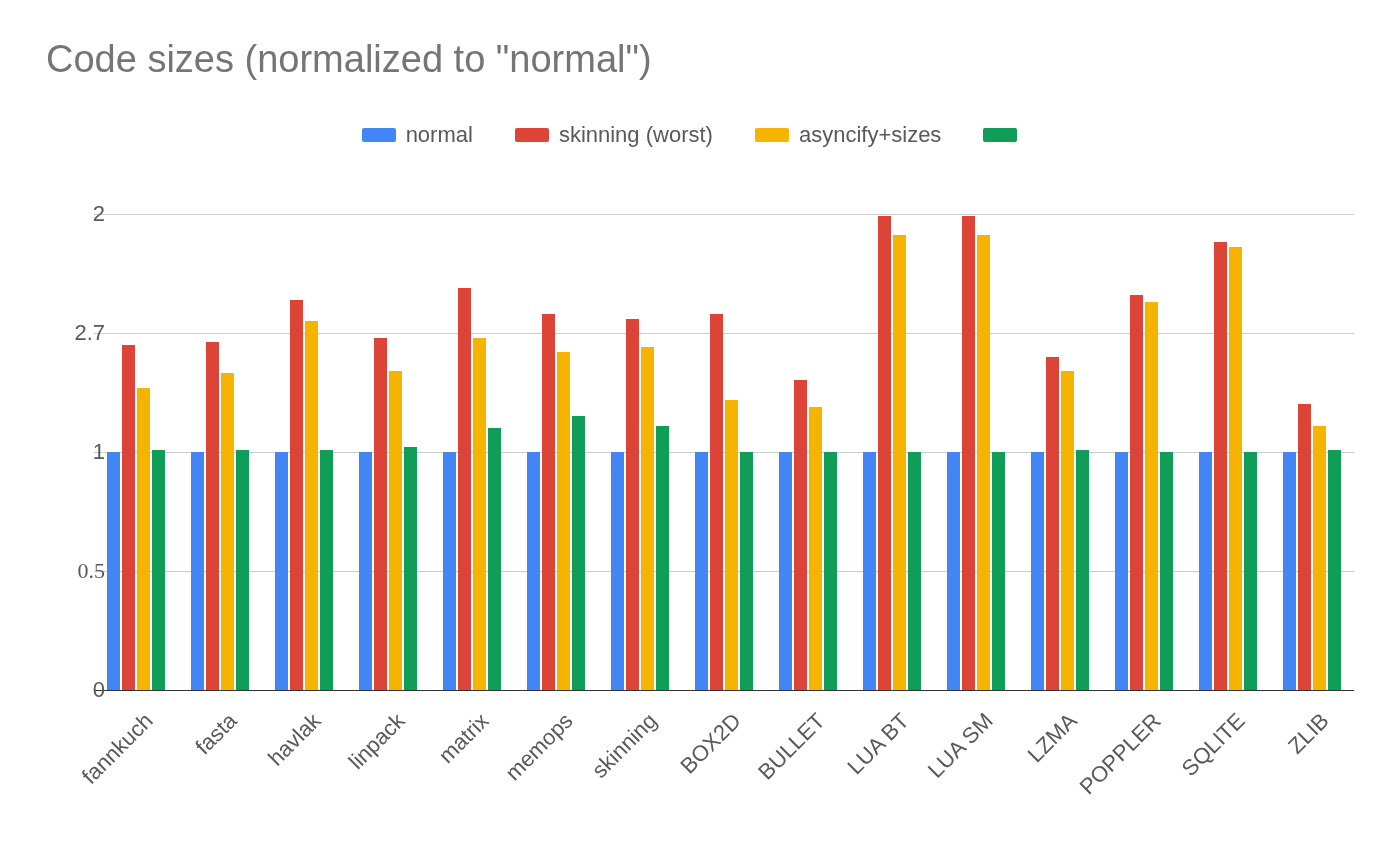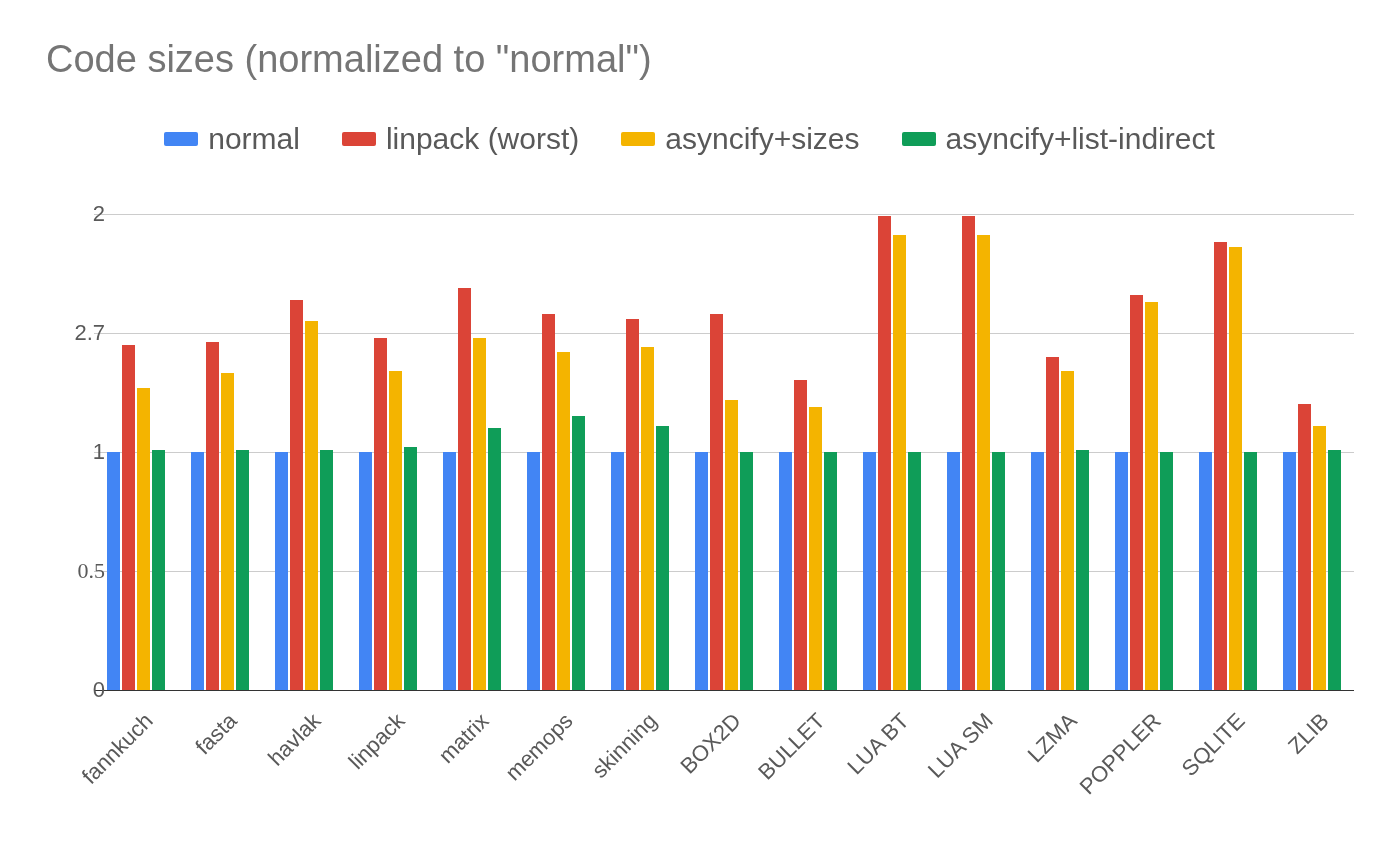--- a/index.html
+++ b/index.html
@@ -26,21 +26,21 @@
     font-weight: 400;
   }
   .legend {
     position: absolute;
     top: 122px;
     left: 0;
     width: 100%;
     display: flex;
     justify-content: center;
     gap: 42px;
-    font-size: 30px;
+    font-size: 22px;
     color: #595959;
   }
   .legend-item {
     display: flex;
     align-items: center;
     gap: 10px;
   }
   .legend-swatch {
     width: 34px;
     height: 14px;
@@ -108,29 +108,28 @@
 <div class="chart-container">
   <div class="chart-title">Code sizes (normalized to "normal")</div>
 
   <div class="legend" id="legend">
       <div class="legend-item">
         <div class="legend-swatch" style="background: rgb(66, 133, 244);"></div>
         <span>normal</span>
       </div>
       <div class="legend-item">
         <div class="legend-swatch" style="background: rgb(219, 68, 55);"></div>
-        <span>linpack (worst)</span>
+        <span>skinning (worst)</span>
       </div>
       <div class="legend-item">
         <div class="legend-swatch" style="background: rgb(244, 180, 0);"></div>
         <span>asyncify+sizes</span>
       </div>
       <div class="legend-item">
         <div class="legend-swatch" style="background: rgb(15, 157, 88);"></div>
-        <span>asyncify+list-indirect</span>
       </div>
     </div>
 
   <div class="plot-area" id="plot">
       <div class="baseline" style="top: 500px;"></div>
       <div class="gridline" style="top: 380.952px;"></div>
       <div class="gridline" style="top: 261.905px;"></div>
       <div class="gridline" style="top: 142.857px;"></div>
       <div class="gridline" style="top: 23.8095px;"></div>
       <div class="group" style="left: 0px; width: 84px;">

